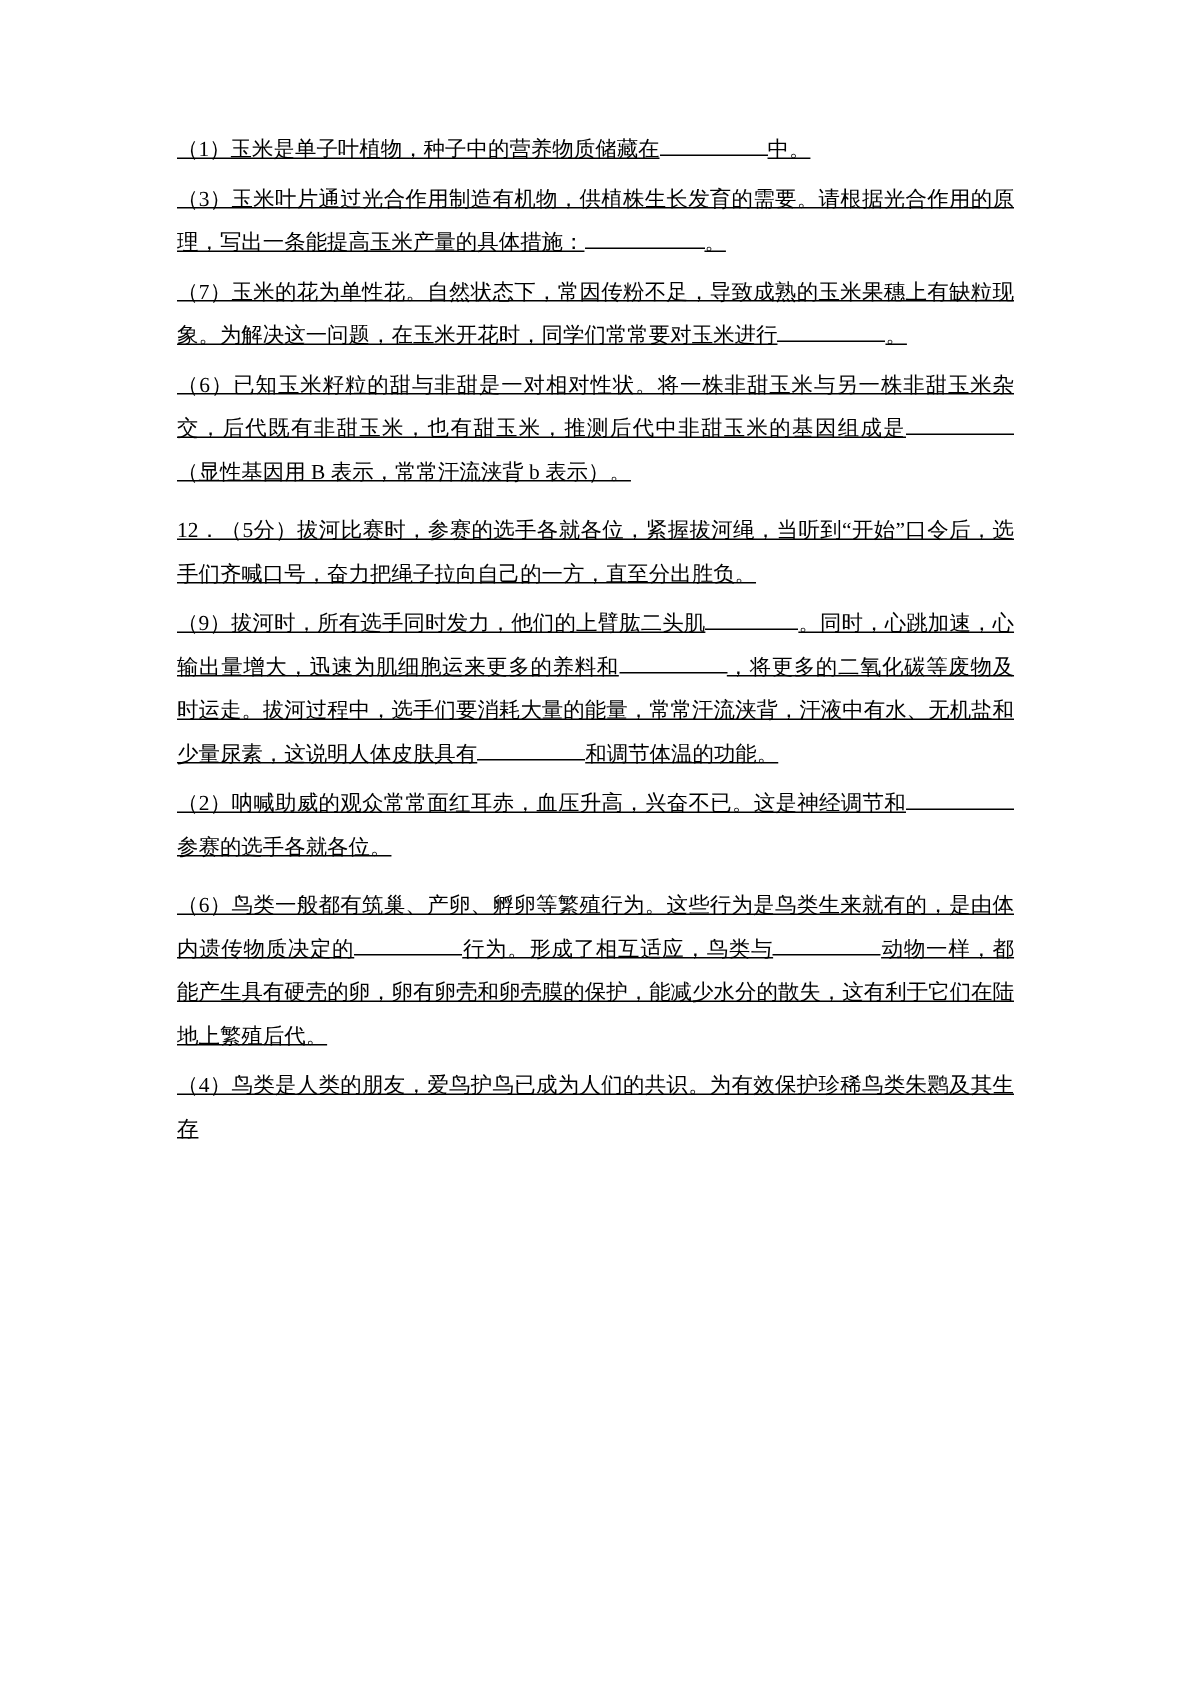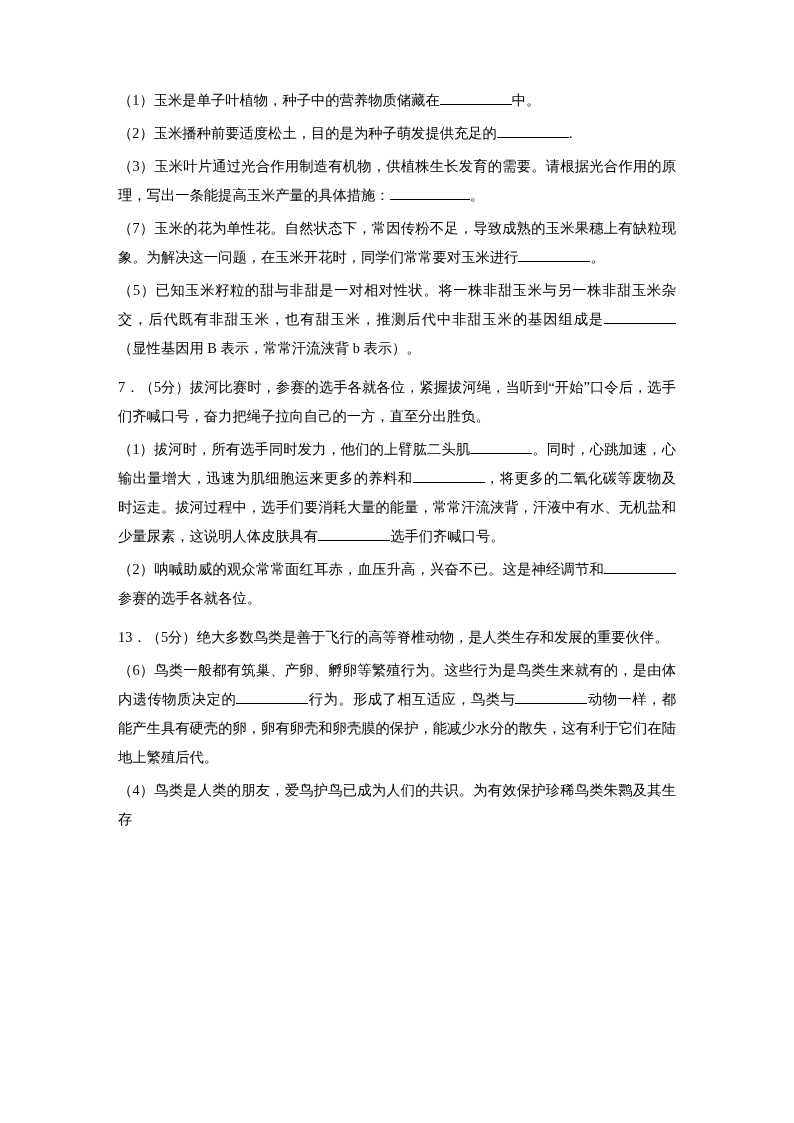--- a/index.html
+++ b/index.html
@@ -15,20 +15,21 @@
   }
   .page {
     position: relative;
     width: 794px;
     height: 1123px;
     box-sizing: border-box;
     padding: 86px 118px 60px 118px;
   }
   .block {
     margin: 0 0 4px 0;
+    text-decoration: underline;
   }
   .para {
     font-family: "Liberation Serif", serif;
     font-size: 14.3px;
     line-height: 29px;
     text-align: justify;
     text-justify: inter-ideograph;
     margin: 0;
     padding: 0;
   }
@@ -44,56 +45,50 @@
 </style>
 </head>
 <body>
 
 <div class="page">
 
   <div class="block">
     <p class="para"><span>（1）玉米是单子叶植物，种子中的营养物质储藏在</span><span class="blank b-lg"></span><span>中。</span></p>
   </div>
 
-  <div class="block">
-    <p class="para"><span>（2）玉米播种前要适度松土，目的是为种子萌发提供充足的</span><span class="blank b-lg"></span><span>.</span></p>
-  </div>
 
   <div class="block">
     <p class="para"><span>（3）玉米叶片通过光合作用制造有机物，供植株生长发育的需要。请根据光合作用的原理，写出一条能提高玉米产量的具体措施：</span><span class="blank b-xl"></span><span>。</span></p>
   </div>
 
   <div class="block">
     <p class="para"><span>（7）玉米的花为单性花。自然状态下，常因传粉不足，导致成熟的玉米果穗上有缺粒现象。为解决这一问题，在玉米开花时，同学们常常要对玉米进行</span><span class="blank b-lg"></span><span>。</span></p>
   </div>
 
   <div class="block">
-    <p class="para"><span>（5）已知玉米籽粒的甜与非甜是一对相对性状。将一株非甜玉米与另一株非甜玉米杂交，后代既有非甜玉米，也有甜玉米，推测后代中非甜玉米的基因组成是</span><span class="blank b-lg"></span><span>（显性基因用 B 表示，常常汗流浃背 b 表示）。</span></p>
+    <p class="para"><span>（6）已知玉米籽粒的甜与非甜是一对相对性状。将一株非甜玉米与另一株非甜玉米杂交，后代既有非甜玉米，也有甜玉米，推测后代中非甜玉米的基因组成是</span><span class="blank b-lg"></span><span>（显性基因用 B 表示，常常汗流浃背 b 表示）。</span></p>
   </div>
 
   <div class="spacer-sm"></div>
 
   <div class="block">
-    <p class="para"><span>7．（5分）拔河比赛时，参赛的选手各就各位，紧握拔河绳，当听到“开始”口令后，选手们齐喊口号，奋力把绳子拉向自己的一方，直至分出胜负。</span></p>
+    <p class="para"><span>12．（5分）拔河比赛时，参赛的选手各就各位，紧握拔河绳，当听到“开始”口令后，选手们齐喊口号，奋力把绳子拉向自己的一方，直至分出胜负。</span></p>
   </div>
 
   <div class="block">
-    <p class="para"><span>（1）拔河时，所有选手同时发力，他们的上臂肱二头肌</span><span class="blank b-md"></span><span>。同时，心跳加速，心输出量增大，迅速为肌细胞运来更多的养料和</span><span class="blank b-lg"></span><span>，将更多的二氧化碳等废物及时运走。拔河过程中，选手们要消耗大量的能量，常常汗流浃背，汗液中有水、无机盐和少量尿素，这说明人体皮肤具有</span><span class="blank b-lg"></span><span>选手们齐喊口号。</span></p>
+    <p class="para"><span>（9）拔河时，所有选手同时发力，他们的上臂肱二头肌</span><span class="blank b-md"></span><span>。同时，心跳加速，心输出量增大，迅速为肌细胞运来更多的养料和</span><span class="blank b-lg"></span><span>，将更多的二氧化碳等废物及时运走。拔河过程中，选手们要消耗大量的能量，常常汗流浃背，汗液中有水、无机盐和少量尿素，这说明人体皮肤具有</span><span class="blank b-lg"></span><span>和调节体温的功能。</span></p>
   </div>
 
   <div class="block">
     <p class="para"><span>（2）呐喊助威的观众常常面红耳赤，血压升高，兴奋不已。这是神经调节和</span><span class="blank b-lg"></span><span>参赛的选手各就各位。</span></p>
   </div>
 
 
   <div class="spacer-sm"></div>
 
-  <div class="block">
-    <p class="para"><span>13．（5分）绝大多数鸟类是善于飞行的高等脊椎动物，是人类生存和发展的重要伙伴。</span></p>
-  </div>
 
 
   <div class="block">
     <p class="para"><span>（6）鸟类一般都有筑巢、产卵、孵卵等繁殖行为。这些行为是鸟类生来就有的，是由体内遗传物质决定的</span><span class="blank b-lg"></span><span>行为。形成了相互适应，鸟类与</span><span class="blank b-lg"></span><span>动物一样，都能产生具有硬壳的卵，卵有卵壳和卵壳膜的保护，能减少水分的散失，这有利于它们在陆地上繁殖后代。</span></p>
   </div>
 
 
   <div class="block">
     <p class="para"><span>（4）鸟类是人类的朋友，爱鸟护鸟已成为人们的共识。为有效保护珍稀鸟类朱鹮及其生存</span></p>
   </div>

